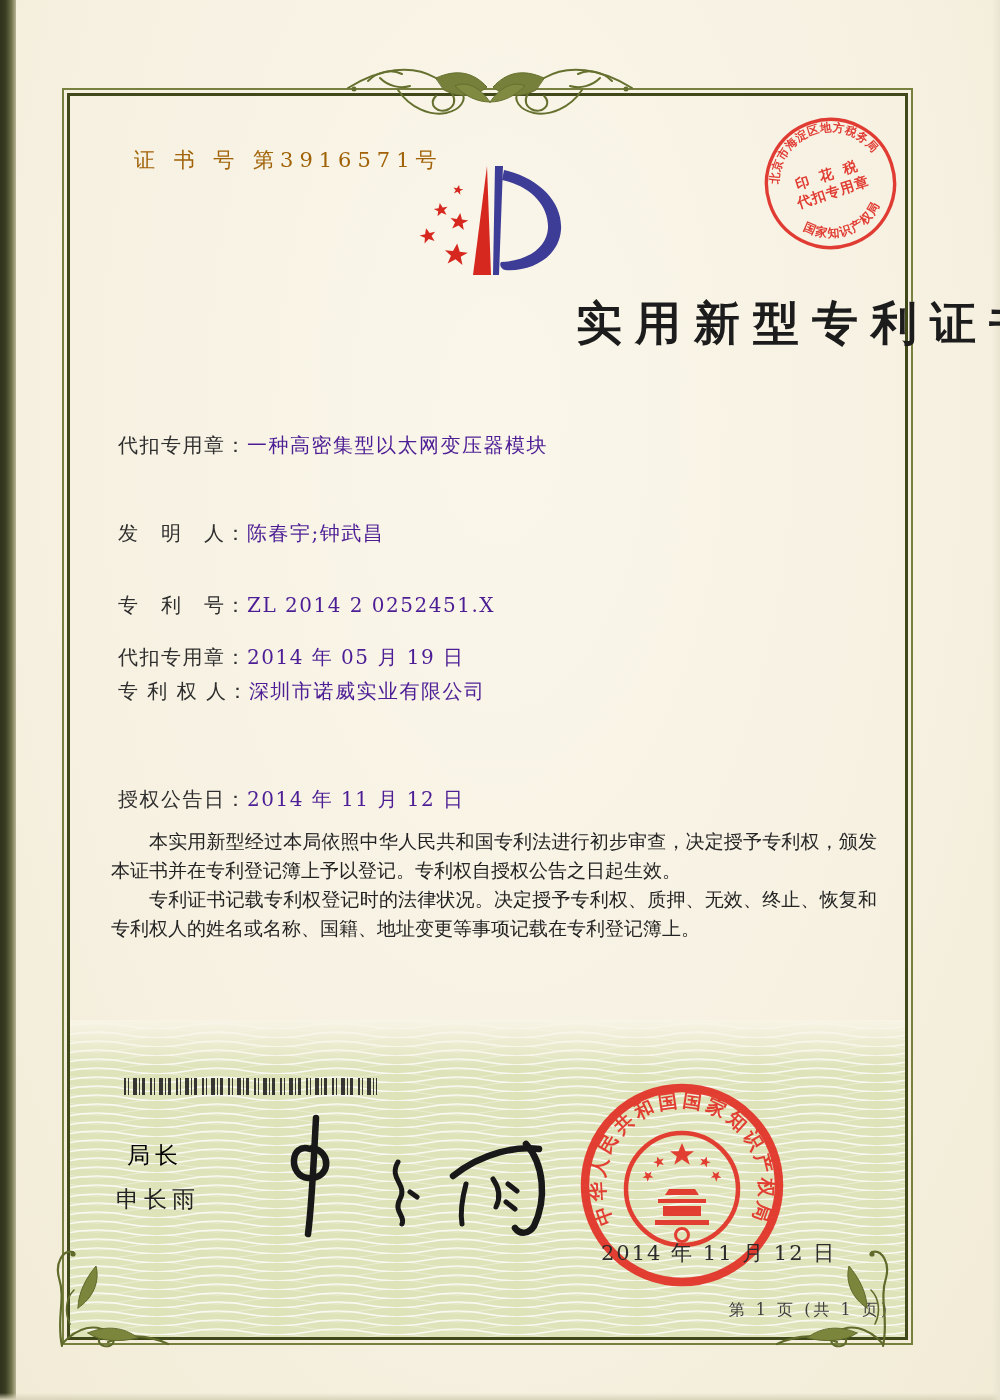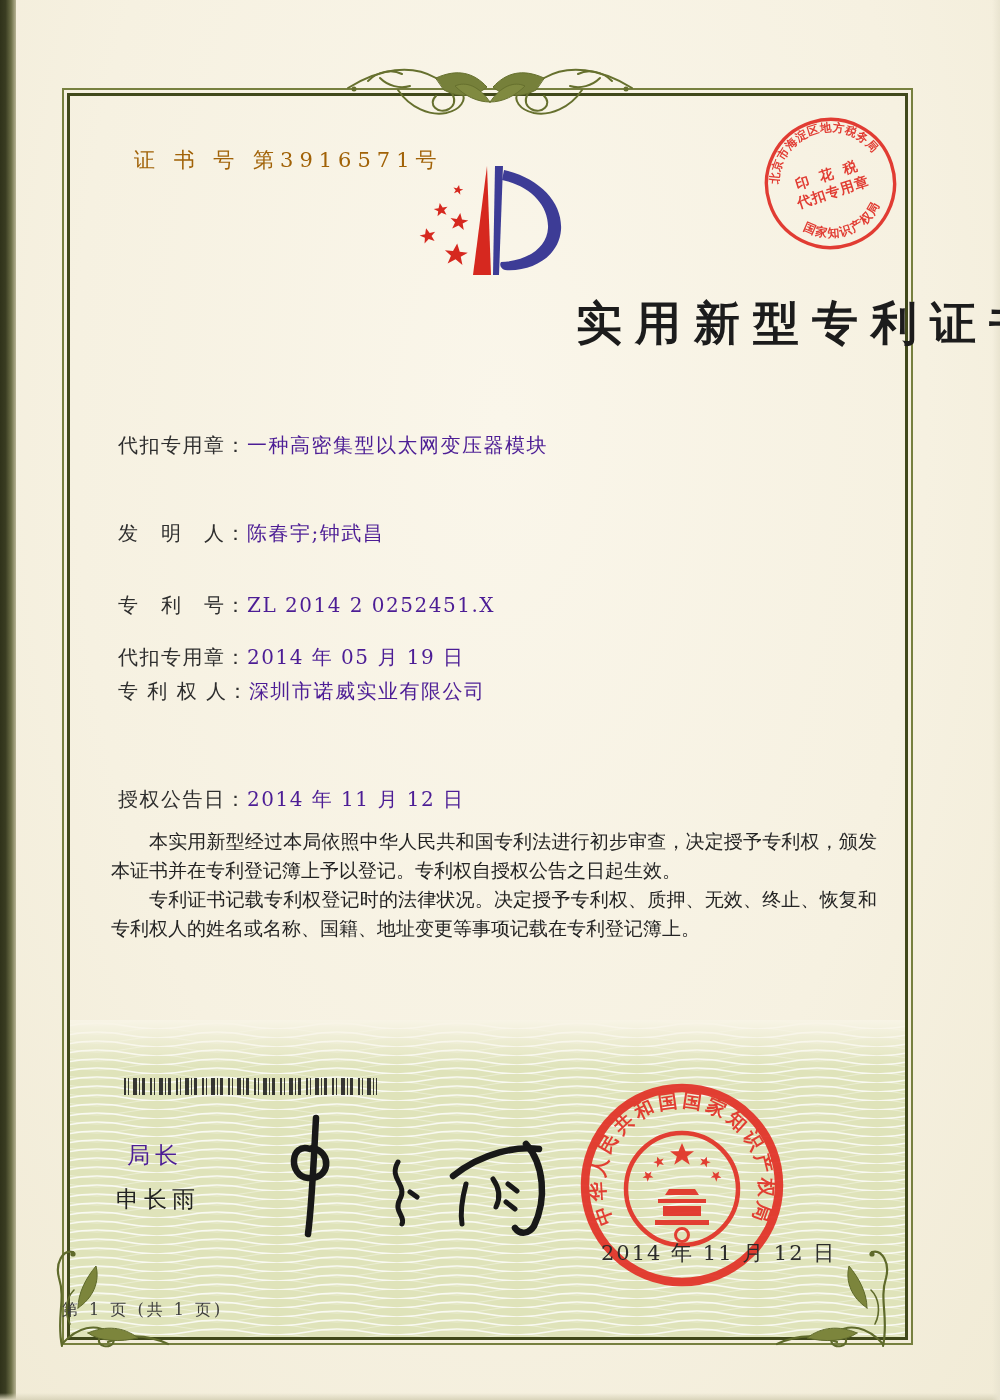--- a/index.html
+++ b/index.html
@@ -61,38 +61,38 @@
       repeating-linear-gradient(90deg,
         #1e1e1e 0 2px, rgba(0,0,0,0) 2px 4px,
         #1e1e1e 4px 5px, rgba(0,0,0,0) 5px 9px,
         #1e1e1e 9px 13px, rgba(0,0,0,0) 13px 15px,
         #1e1e1e 15px 16px, rgba(0,0,0,0) 16px 18px,
         #1e1e1e 18px 21px, rgba(0,0,0,0) 21px 26px);
     opacity:.88;
   }
   .signer-title {
     position:absolute; left:127px; top:1140px;
-    font-size:23px; letter-spacing:5px; color:#4c1d95;
+    font-size:23px; letter-spacing:5px; color:#000000;
     font-family:"DejaVu Sans","Liberation Sans",sans-serif;
   }
   .signer-name {
     position:absolute; left:116px; top:1184px;
     font-size:23px; letter-spacing:5px; color:#222;
     font-family:"DejaVu Sans","Liberation Sans",sans-serif;
   }
   .signature-svg { position:absolute; left:238px; top:1104px; }
   .seal-svg { position:absolute; left:574px; top:1077px; opacity:.93; }
   .tax-stamp-svg { position:absolute; left:743px; top:96px; opacity:.95; }
   .seal-date {
     position:absolute; left:601px; top:1239px;
     font-size:21px; letter-spacing:2px; color:#2b2b2b; white-space:nowrap; z-index:6;
   }
   .page-footer {
     position:absolute; left:62px; top:1300px; width:828px;
-    text-align:left; font-size:16px; letter-spacing:3px; color:#3d3d3d;
+    text-align:right; font-size:16px; letter-spacing:3px; color:#3d3d3d;
   }
   .logo-svg { position:absolute; left:405px; top:148px; }
   .ornament-top { position:absolute; left:340px; top:56px; }
   .corner-left { position:absolute; left:46px; top:1236px; }
   .corner-right { position:absolute; left:767px; top:1236px; transform:scaleX(-1); }
 </style>
 </head>
 <body>
 
 <div class="sheet"></div>

